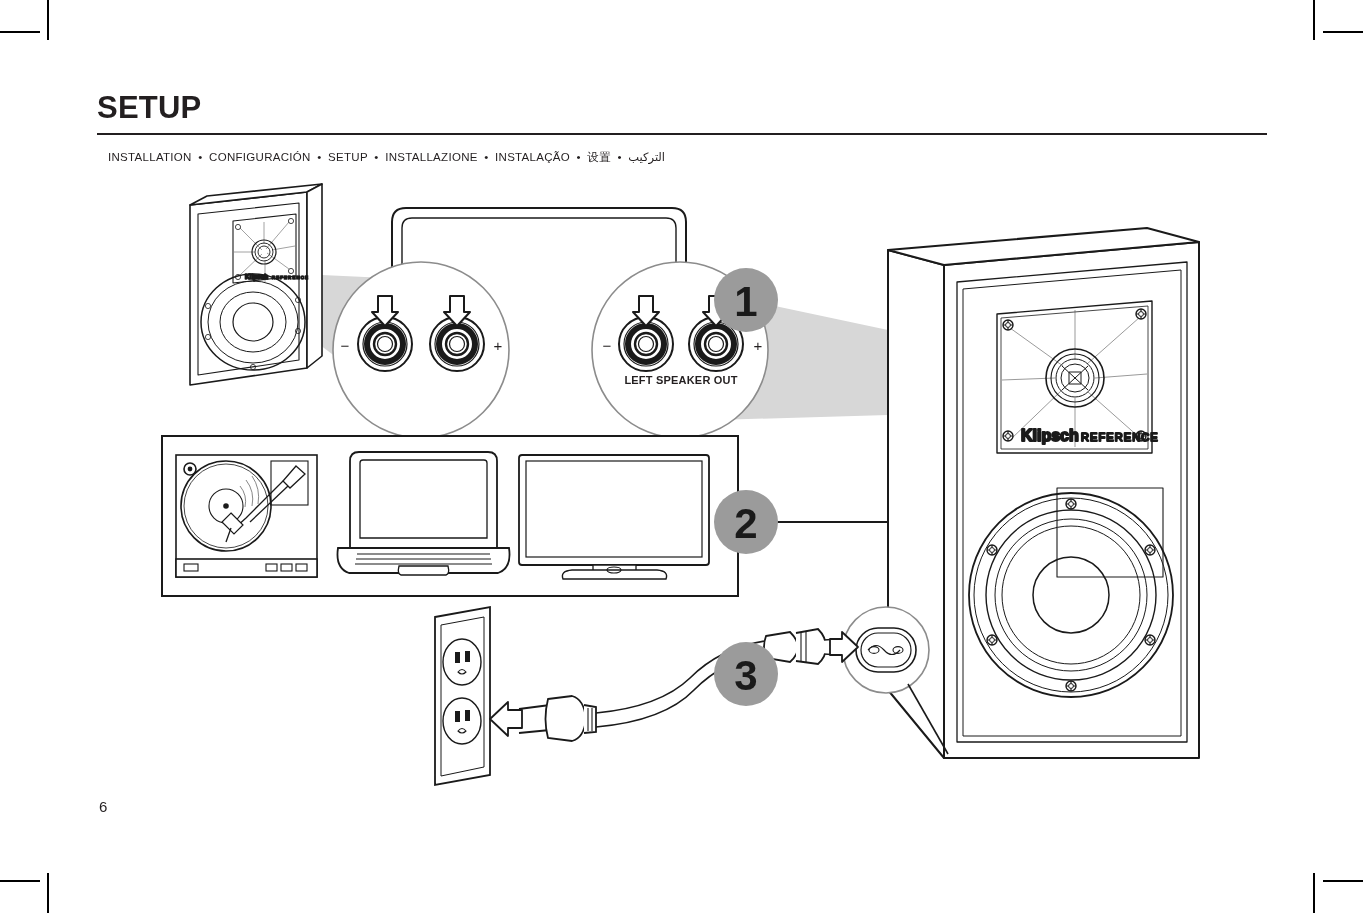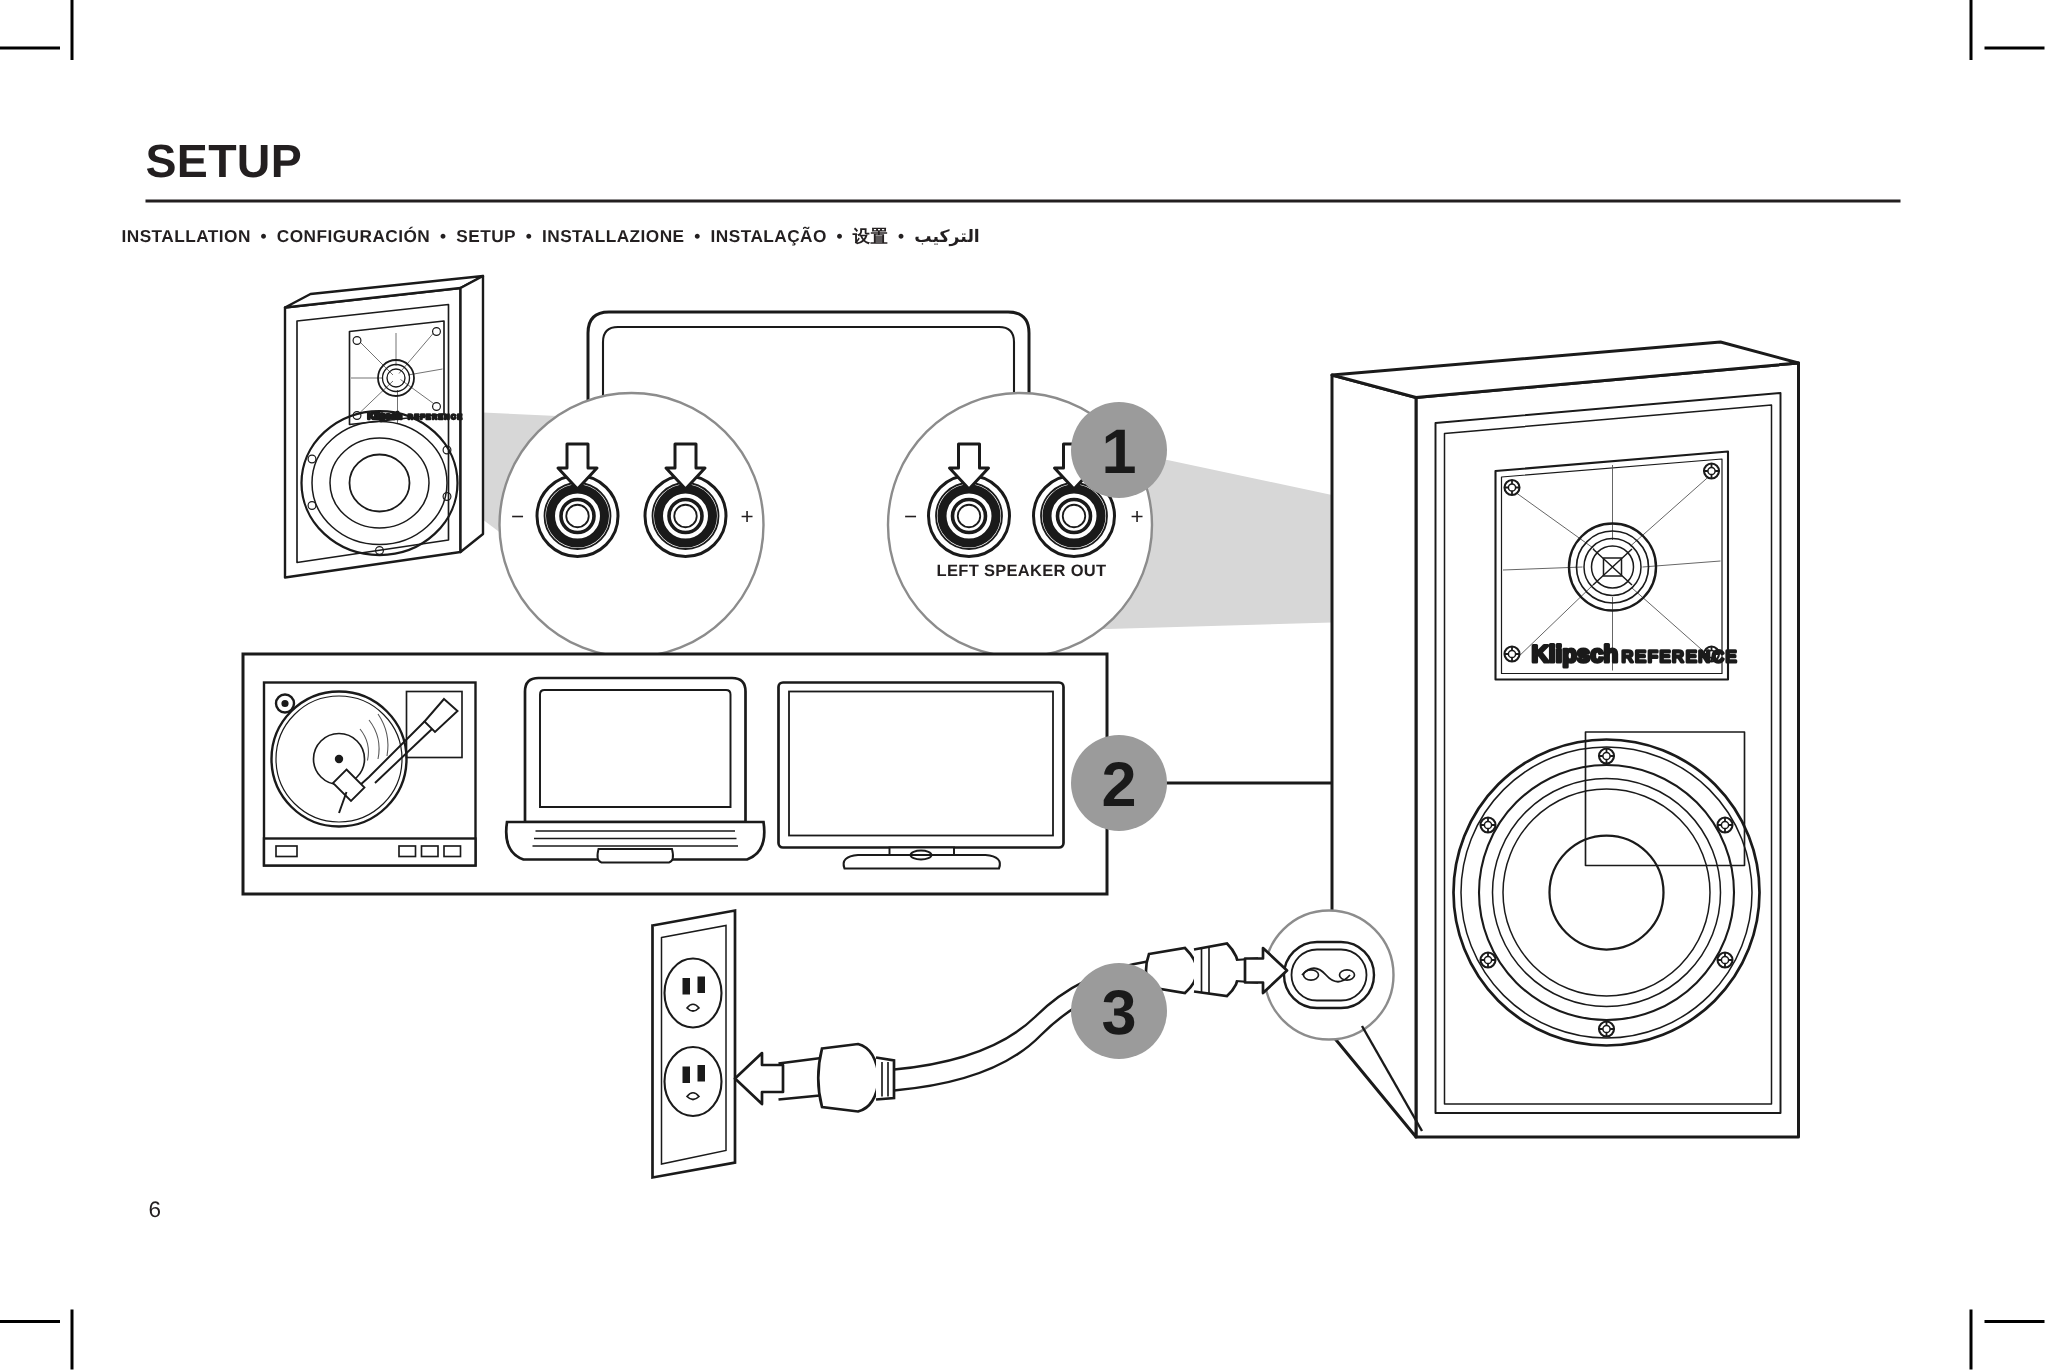--- a/index.html
+++ b/index.html
@@ -19,22 +19,22 @@
   
   #page-title{
     position:absolute;left:97px;top:92px;
     font-size:31px;font-weight:bold;letter-spacing:0.2px;
     color:#231f20;line-height:1;
   }
   #title-rule{
     position:absolute;left:97px;top:133px;width:1170px;height:2px;background:#231f20;
   }
   #subtitle{
-    position:absolute;left:81px;top:150px;
-    font-size:11.5px;font-weight:bold;letter-spacing:0.3px;color:#231f20;
+    position:absolute;left:108px;top:150px;
+    font-size:11.5px;font-weight:normal;letter-spacing:0.3px;color:#231f20;
     white-space:nowrap;
   }
   #subtitle .sep{padding:0 3px;}
   #page-number{
     position:absolute;left:99px;top:798px;font-size:15px;color:#231f20;
   }
 
   
   #artboard{position:absolute;left:0;top:170px;width:1363px;height:640px;}
   svg{display:block;}

